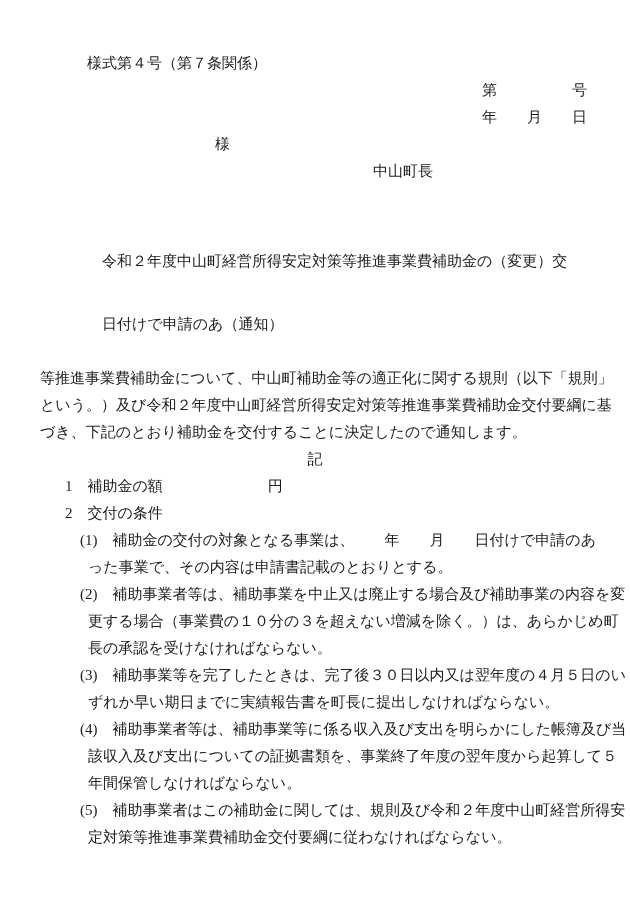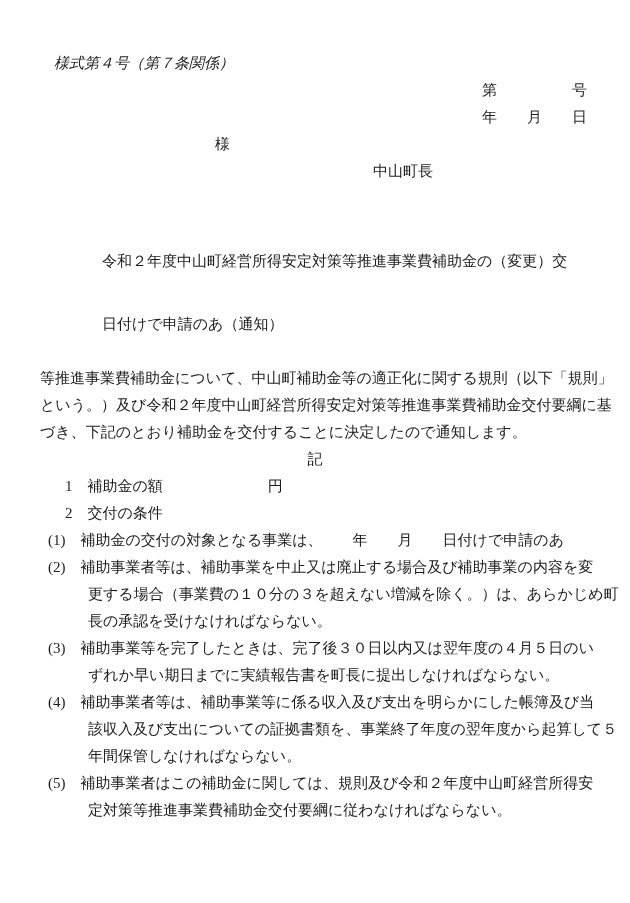--- a/index.html
+++ b/index.html
@@ -17,29 +17,29 @@
     font-size: 15px;
     padding-top: 50px;
     box-sizing: border-box;
     overflow: hidden;
   }
   .line {
     height: 27px;
     line-height: 27px;
     white-space: pre;
   }
-  .l-header    { padding-left: 54px; font-style: italic; }
+  .l-header    { padding-left: 87px; }
   .l-right     { text-align: right; padding-right: 43px; padding-left: 32px; }
   .l-addressee { padding-left: 215px; }
   .l-sender    { padding-left: 373px; }
   .l-title     { padding-left: 102px; margin-top: 36px; }
   .l-body      { padding-left: 40px; }
   .l-center    { text-align: center; }
   .l-item      { padding-left: 65px; }
-  .l-sub       { padding-left: 48px; }
+  .l-sub       { padding-left: 80px; }
   .l-sub-cont  { padding-left: 88px; }
 </style>
 </head>
 <body>
 
 <div class="page">
 
   <div class="line l-header">様式第４号（第７条関係）</div>
 
   <div class="line l-right">第　　　　　号</div>
@@ -60,20 +60,21 @@
   <div class="line l-body">等推進事業費補助金について、中山町補助金等の適正化に関する規則（以下「規則」</div>
   <div class="line l-body">という。）及び令和２年度中山町経営所得安定対策等推進事業費補助金交付要綱に基</div>
   <div class="line l-body">づき、下記のとおり補助金を交付することに決定したので通知します。</div>
 
   <div class="line l-center">記</div>
 
   <div class="line l-item">1　補助金の額　　　　　　　円</div>
   <div class="line l-item">2　交付の条件</div>
 
   <div class="line l-sub">(1)　補助金の交付の対象となる事業は、　　年　　月　　日付けで申請のあ</div>
+  <div class="line l-sub-cont">った事業で、その内容は申請書記載のとおりとする。</div>
 
   <div class="line l-sub">(2)　補助事業者等は、補助事業を中止又は廃止する場合及び補助事業の内容を変</div>
   <div class="line l-sub-cont">更する場合（事業費の１０分の３を超えない増減を除く。）は、あらかじめ町</div>
   <div class="line l-sub-cont">長の承認を受けなければならない。</div>
 
   <div class="line l-sub">(3)　補助事業等を完了したときは、完了後３０日以内又は翌年度の４月５日のい</div>
   <div class="line l-sub-cont">ずれか早い期日までに実績報告書を町長に提出しなければならない。</div>
 
   <div class="line l-sub">(4)　補助事業者等は、補助事業等に係る収入及び支出を明らかにした帳簿及び当</div>
   <div class="line l-sub-cont">該収入及び支出についての証拠書類を、事業終了年度の翌年度から起算して５</div>

